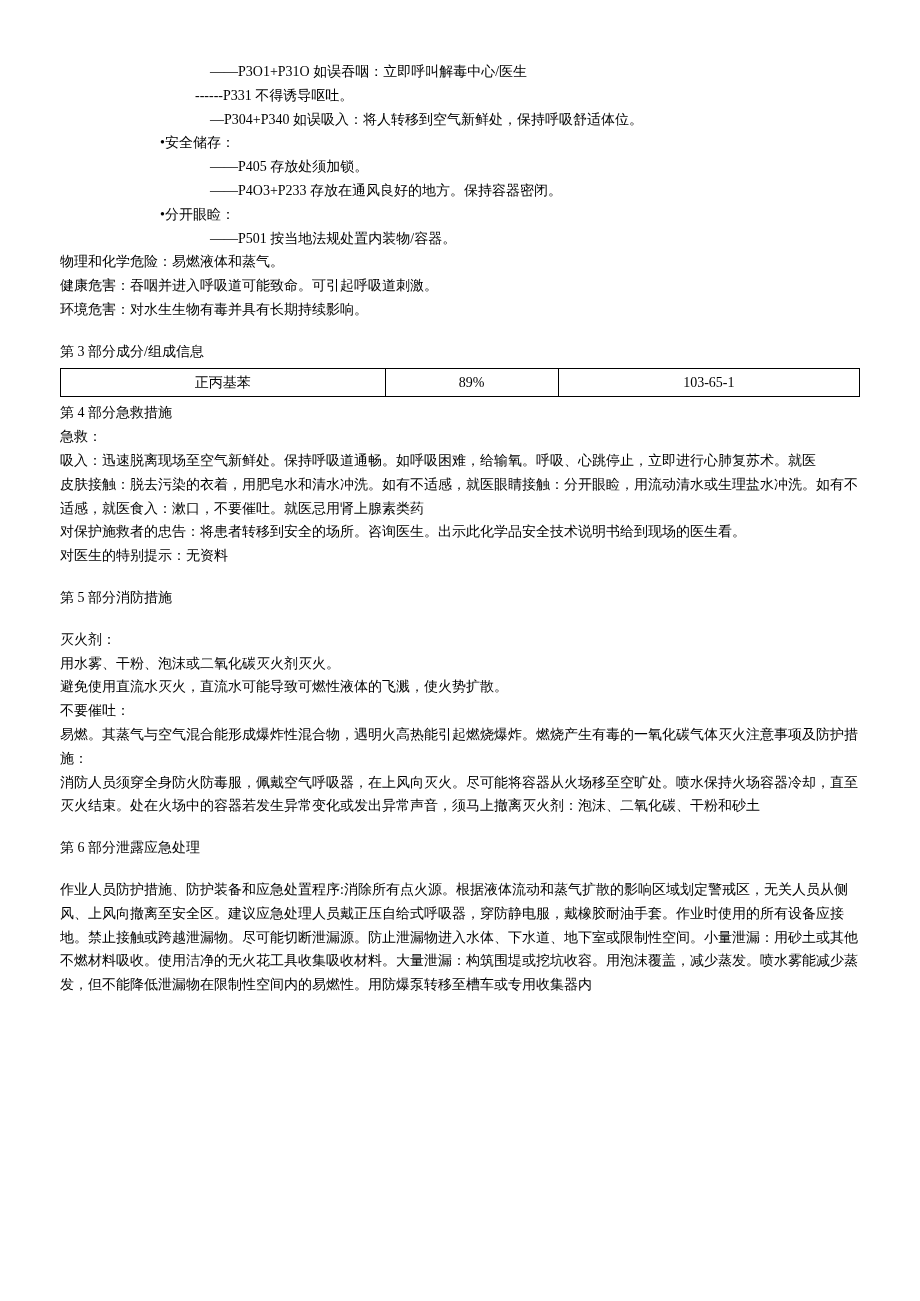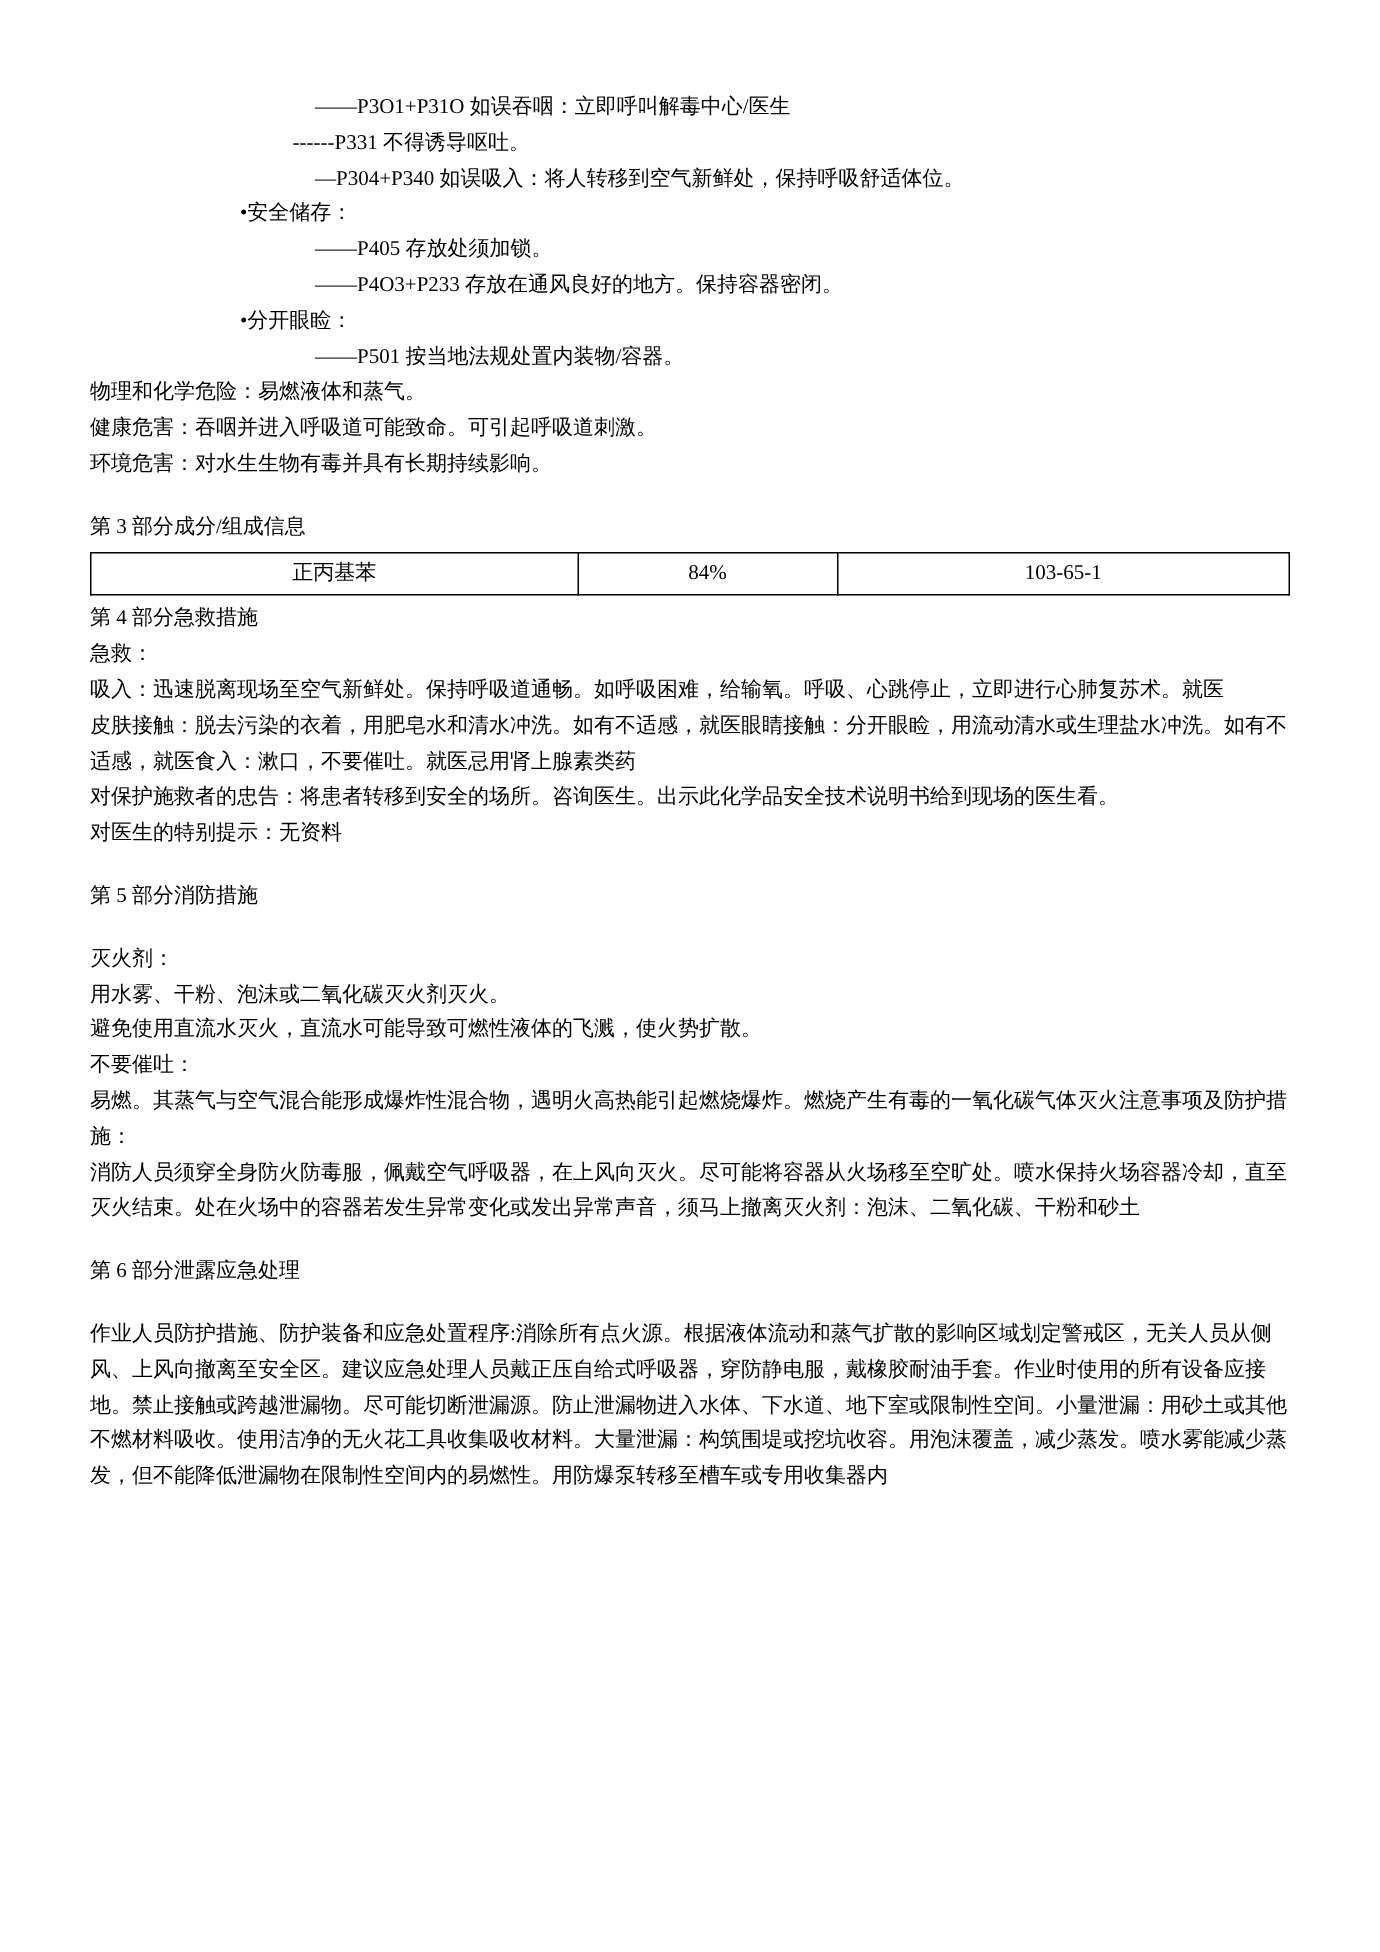--- a/index.html
+++ b/index.html
@@ -56,21 +56,21 @@
 
 <p class="block">物理和化学危险：易燃液体和蒸气。</p>
 <p class="block">健康危害：吞咽并进入呼吸道可能致命。可引起呼吸道刺激。</p>
 <p class="block">环境危害：对水生生物有毒并具有长期持续影响。</p>
 
 <p class="section-heading">第 3 部分成分/组成信息</p>
 <table>
   <tbody>
   <tr>
     <td>正丙基苯</td>
-    <td>84%</td>
+    <td>89%</td>
     <td>103-65-1</td>
   </tr>
 </tbody>
   </table>
 
 <p class="block">第 4 部分急救措施</p>
 <p class="block">急救：</p>
 <p class="block">吸入：迅速脱离现场至空气新鲜处。保持呼吸道通畅。如呼吸困难，给输氧。呼吸、心跳停止，立即进行心肺复苏术。就医</p>
 <p class="block">皮肤接触：脱去污染的衣着，用肥皂水和清水冲洗。如有不适感，就医眼睛接触：分开眼睑，用流动清水或生理盐水冲洗。如有不适感，就医食入：漱口，不要催吐。就医忌用肾上腺素类药</p>
 <p class="block">对保护施救者的忠告：将患者转移到安全的场所。咨询医生。出示此化学品安全技术说明书给到现场的医生看。</p>

